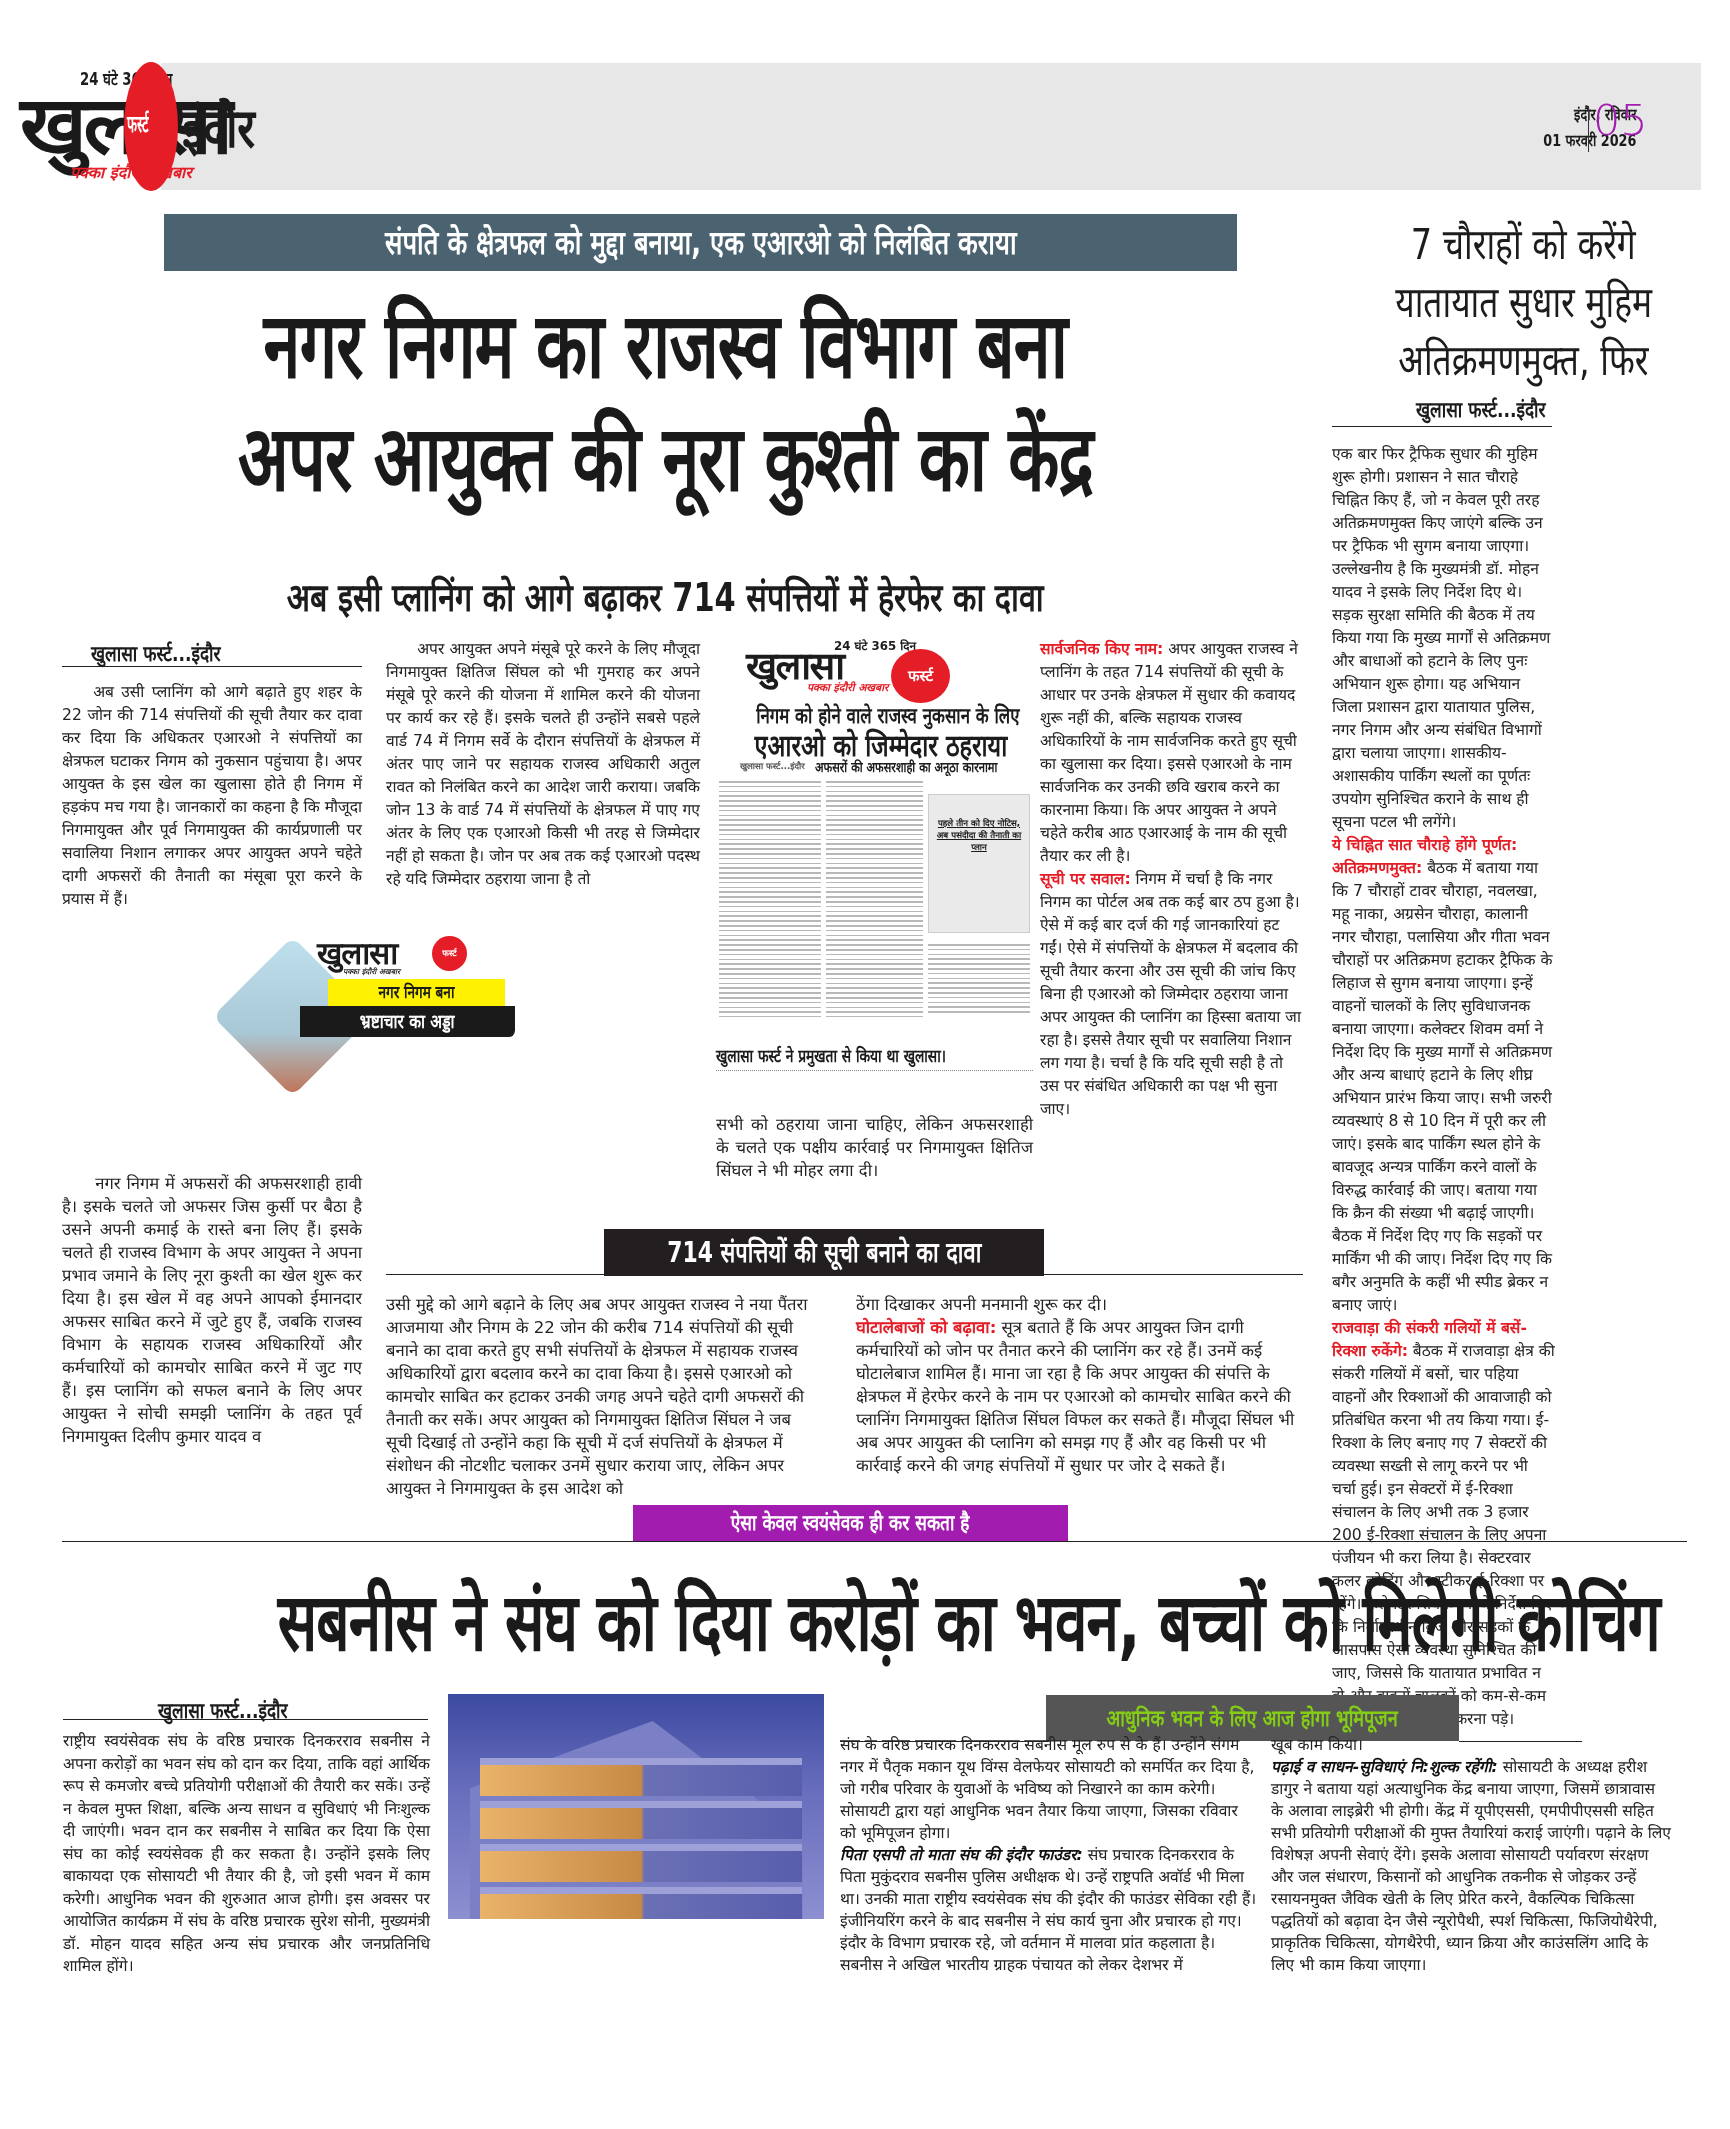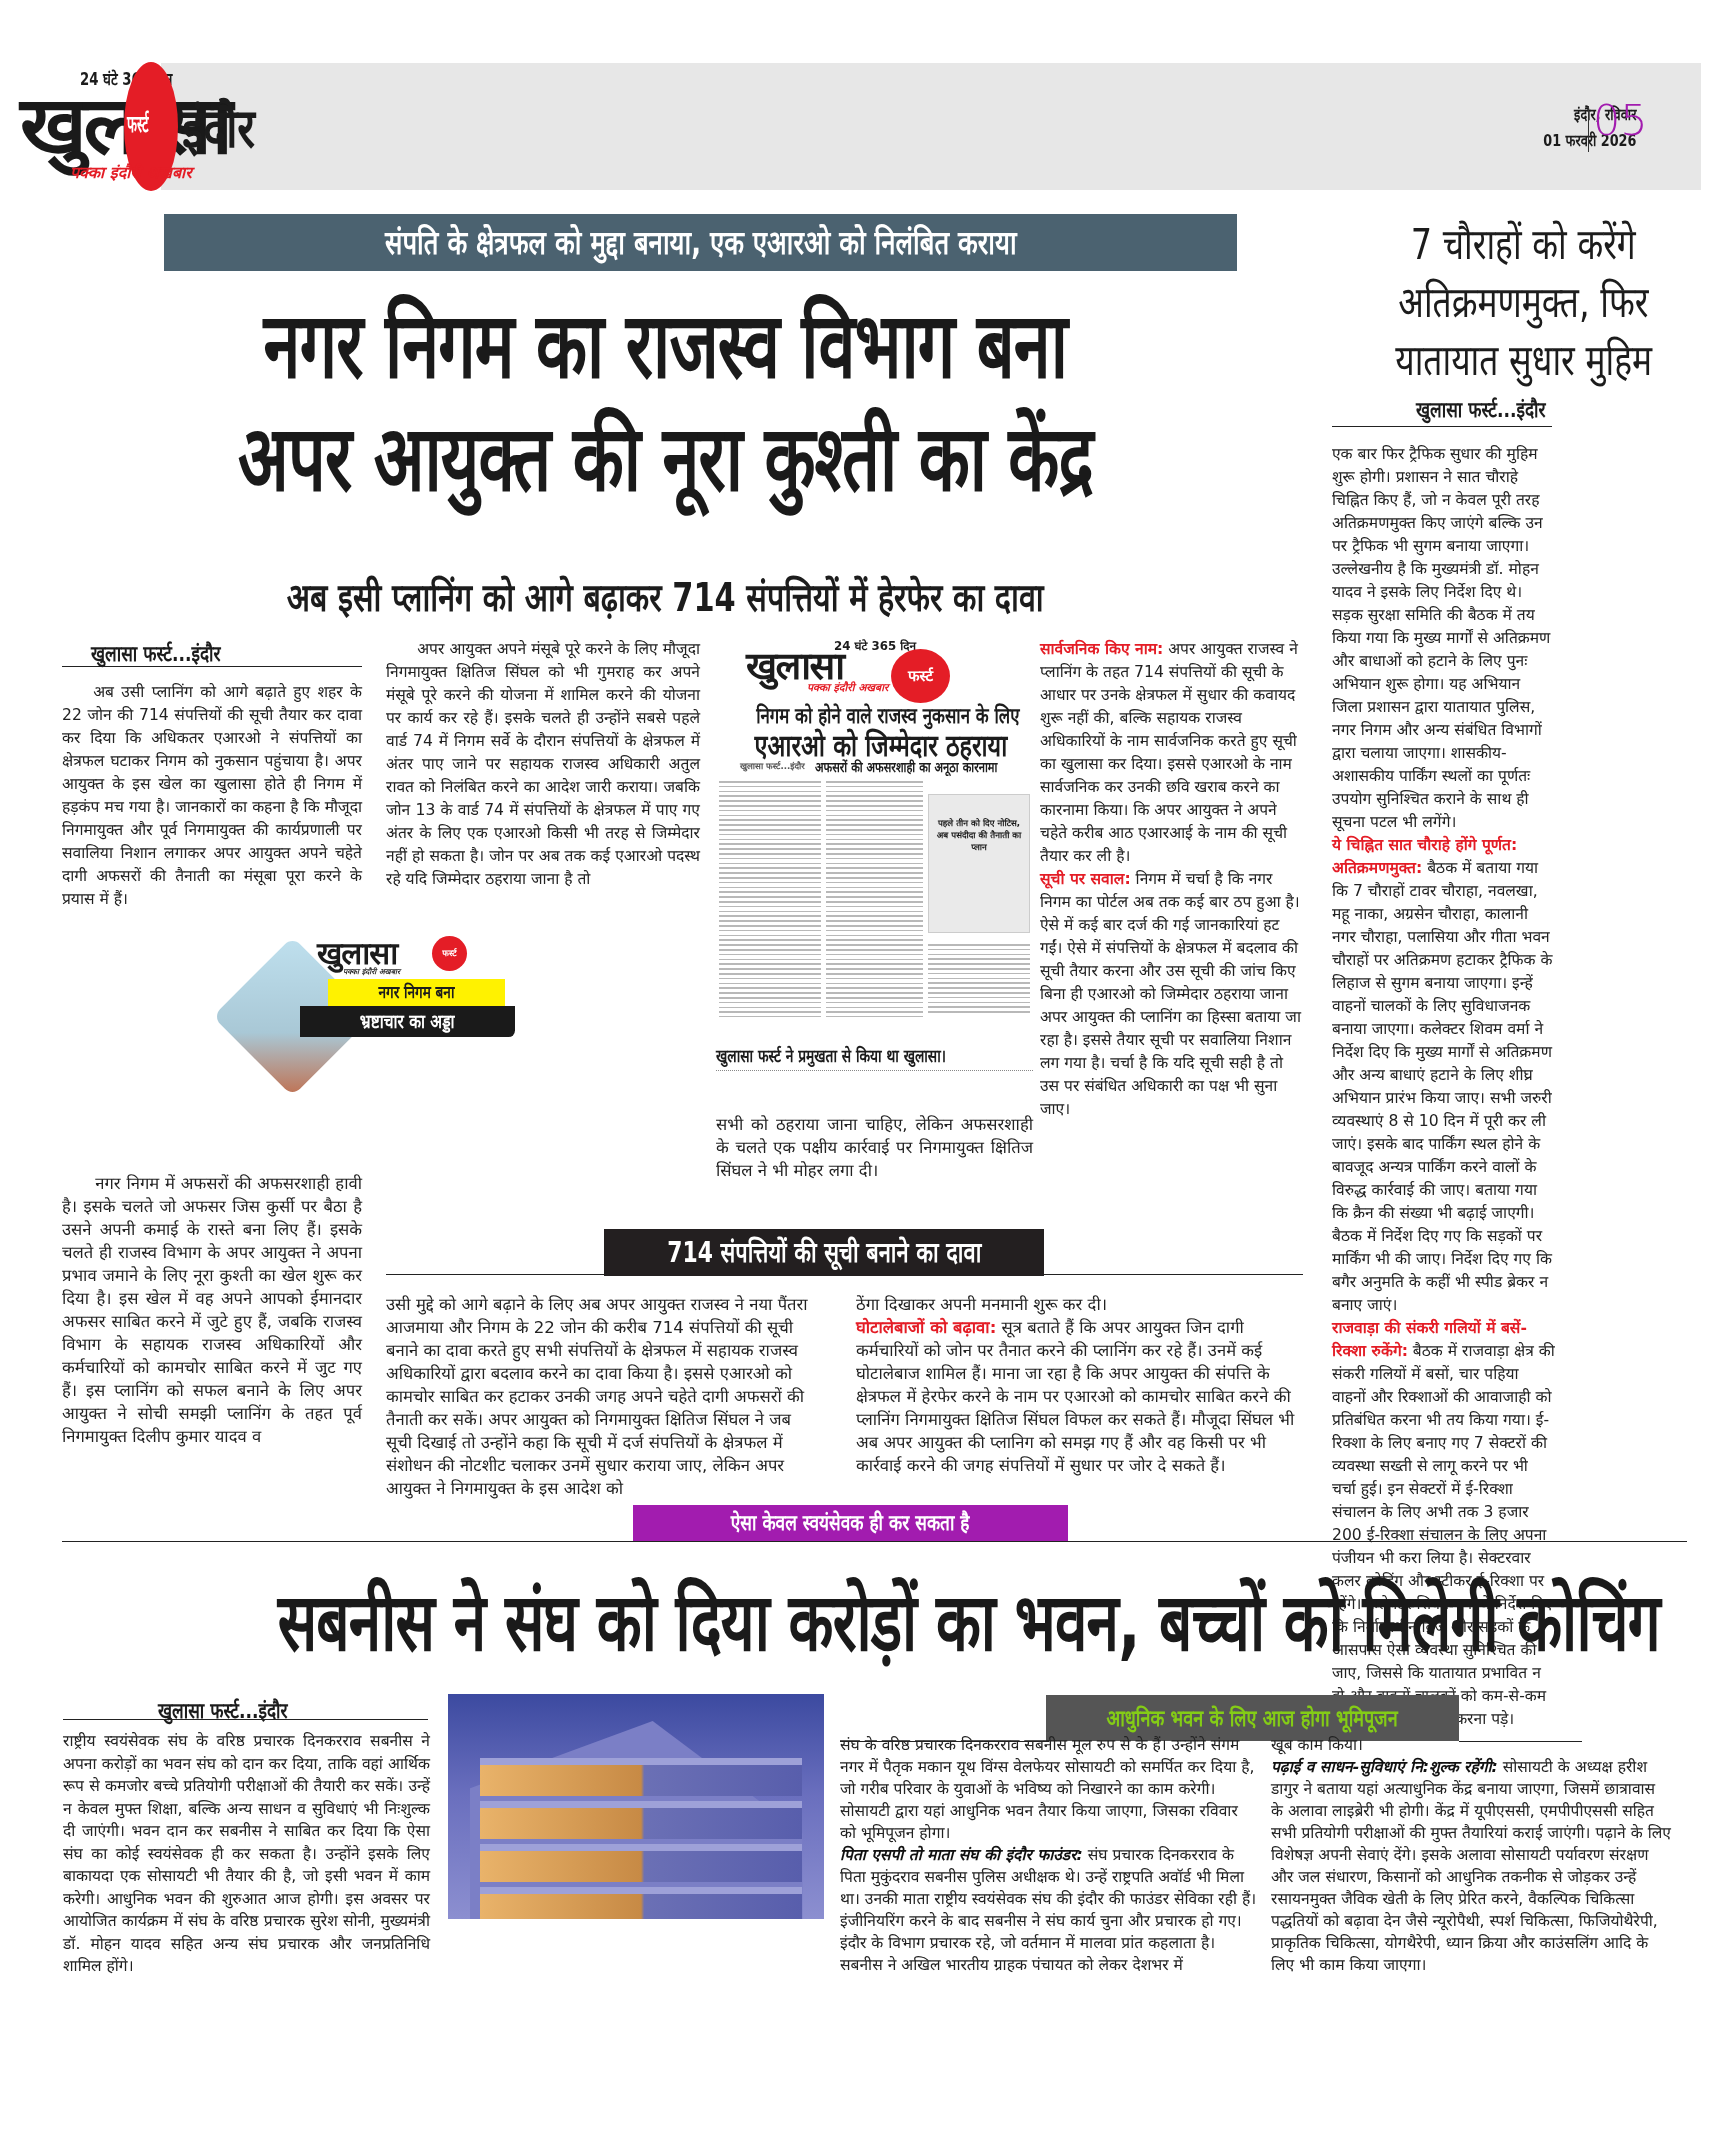--- a/index.html
+++ b/index.html
@@ -127,21 +127,21 @@
 <div class="abs clip-logo">खुलासा</div>
 <div class="abs" style="left:891px;top:649px;width:59px;height:54px;border-radius:50%;background:#e41d26;color:#fff;font-weight:bold;font-size:15px;text-align:center;line-height:54px;">फर्स्ट</div>
 <div class="abs clip-logo-sub" style="left:807px;top:680px;">पक्का इंदौरी अखबार</div>
 <div class="abs clip-head1"><span>निगम को होने वाले राजस्व नुकसान के लिए</span></div>
 <div class="abs clip-head2"><span>एआरओ को जिम्मेदार ठहराया</span></div>
 <div class="abs clip-by">खुलासा फर्स्ट...इंदौर</div>
 <div class="abs clip-sub"><span>अफसरों की अफसरशाही का अनूठा कारनामा</span></div>
 <div class="abs fake-lines" style="left:719px;top:781px;width:102px;height:236px;"></div>
 <div class="abs fake-lines" style="left:826px;top:781px;width:97px;height:236px;"></div>
 <div class="abs" style="left:928px;top:794px;width:102px;height:139px;background:#eaeaea;border:0.5px solid #ccc;">
-  <div style="font-size:8.6px;font-weight:bold;padding:21.5px 2.1px 0;text-align:center;">पहले तीन को दिए नोटिस, अब पसंदीदा की तैनाती का प्लान</div>
+  <div style="font-size:8.6px;font-weight:bold;padding:21.5px 2.1px 0;text-align:center;text-decoration:underline;">पहले तीन को दिए नोटिस, अब पसंदीदा की तैनाती का प्लान</div>
 </div>
 <div class="abs fake-lines" style="left:928px;top:944px;width:102px;height:72px;"></div>
 <div class="abs clip-caption"><span>खुलासा फर्स्ट ने प्रमुखता से किया था खुलासा।</span></div>
 <div class="abs dotted" style="left:716px;top:1070px;width:317px;"></div>
 
 <div class="abs col cond" style="left:386px;top:1110px;width:314px;font-size:16.6px;"></div>
 <div class="abs col cond" style="left:716px;top:1113px;width:317px;font-size:16.6px;">
   <p>सभी को ठहराया जाना चाहिए, लेकिन अफसरशाही के चलते एक पक्षीय कार्रवाई पर निगमायुक्त क्षितिज सिंघल ने भी मोहर लगा दी।</p>
 </div>
 
@@ -155,22 +155,22 @@
 <div class="abs col cond" style="left:386px;top:1293px;width:429px;font-size:16.6px;text-align:left;">
   <p>उसी मुद्दे को आगे बढ़ाने के लिए अब अपर आयुक्त राजस्व ने नया पैंतरा आजमाया और निगम के 22 जोन की करीब 714 संपत्तियों की सूची बनाने का दावा करते हुए सभी संपत्तियों के क्षेत्रफल में सहायक राजस्व अधिकारियों द्वारा बदलाव करने का दावा किया है। इससे एआरओ को कामचोर साबित कर हटाकर उनकी जगह अपने चहेते दागी अफसरों की तैनाती कर सकें। अपर आयुक्त को निगमायुक्त क्षितिज सिंघल ने जब सूची दिखाई तो उन्होंने कहा कि सूची में दर्ज संपत्तियों के क्षेत्रफल में संशोधन की नोटशीट चलाकर उनमें सुधार कराया जाए, लेकिन अपर आयुक्त ने निगमायुक्त के इस आदेश को</p>
 </div>
 <div class="abs col cond" style="left:856px;top:1293px;width:445px;font-size:16.6px;text-align:left;">
   <p>ठेंगा दिखाकर अपनी मनमानी शुरू कर दी।</p>
   <p><span class="hl-red">घोटालेबाजों को बढ़ावा:</span><span> सूत्र बताते हैं कि अपर आयुक्त जिन दागी कर्मचारियों को जोन पर तैनात करने की प्लानिंग कर रहे हैं। उनमें कई घोटालेबाज शामिल हैं।  माना जा रहा है कि अपर आयुक्त की संपत्ति के क्षेत्रफल में हेरफेर करने के नाम पर एआरओ को कामचोर साबित करने की प्लानिंग निगमायुक्त क्षितिज सिंघल विफल कर सकते हैं। मौजूदा सिंघल भी अब अपर आयुक्त की प्लानिग को समझ गए हैं और वह किसी पर भी कार्रवाई करने की जगह संपत्तियों में सुधार पर जोर दे सकते हैं।</span></p>
 </div>
 
 <div class="abs side-head">
   <div><span>7 चौराहों को करेंगे</span></div>
+  <div><span>यातायात सुधार मुहिम</span></div>
   <div><span>अतिक्रमणमुक्त, फिर</span></div>
-  <div><span>यातायात सुधार मुहिम</span></div>
 </div>
 <div class="abs byline" style="left:1416px;top:394px;"><span>खुलासा फर्स्ट...इंदौर</span></div>
 <div class="abs rule" style="left:1332px;top:426px;width:220px;"></div>
 <div class="abs col" style="left:1332px;top:443px;width:220px;font-size:15.6px;text-align:left;width:223px;">
   <p>एक बार फिर ट्रैफिक सुधार की मुहिम शुरू होगी। प्रशासन ने सात चौराहे चिह्नित किए हैं, जो न केवल पूरी तरह अतिक्रमणमुक्त किए जाएंगे बल्कि उन पर ट्रैफिक भी सुगम बनाया जाएगा। उल्लेखनीय है कि मुख्यमंत्री डॉ. मोहन यादव ने इसके लिए निर्देश दिए थे। सड़क सुरक्षा समिति की बैठक में तय किया गया कि मुख्य मार्गों से अतिक्रमण और बाधाओं को हटाने के लिए पुनः अभियान शुरू होगा। यह अभियान जिला प्रशासन द्वारा यातायात पुलिस, नगर निगम और अन्य संबंधित विभागों द्वारा चलाया जाएगा। शासकीय-अशासकीय पार्किंग स्थलों का पूर्णतः उपयोग सुनिश्चित कराने के साथ ही सूचना पटल भी लगेंगे।</p>
   <p><span class="hl-red">ये चिह्नित सात चौराहे होंगे पूर्णत: अतिक्रमणमुक्त:</span><span> बैठक में बताया गया कि 7 चौराहों टावर चौराहा, नवलखा, महू नाका, अग्रसेन चौराहा, कालानी नगर चौराहा, पलासिया और गीता भवन चौराहों पर अतिक्रमण हटाकर ट्रैफिक के लिहाज से सुगम बनाया जाएगा। इन्हें वाहनों चालकों के लिए सुविधाजनक बनाया जाएगा। कलेक्टर शिवम वर्मा ने निर्देश दिए कि मुख्य मार्गों से अतिक्रमण और अन्य बाधाएं हटाने के लिए शीघ्र अभियान प्रारंभ किया जाए। सभी जरुरी व्यवस्थाएं 8 से 10 दिन में पूरी कर ली जाएं। इसके बाद पार्किंग स्थल होने के बावजूद अन्यत्र पार्किंग करने वालों के विरुद्ध कार्रवाई की जाए। बताया गया कि क्रैन की संख्या भी बढ़ाई जाएगी। बैठक में निर्देश दिए गए कि सड़कों पर मार्किंग भी की जाए। निर्देश दिए गए कि बगैर अनुमति के कहीं भी स्पीड ब्रेकर न बनाए जाएं।</span></p>
   <p><span class="hl-red">राजवाड़ा की संकरी गलियों में बसें-रिक्शा रुकेंगे:</span><span> बैठक में राजवाड़ा क्षेत्र की संकरी गलियों में बसों, चार पहिया वाहनों और रिक्शाओं की आवाजाही को प्रतिबंधित करना भी तय किया गया। ई-रिक्शा के लिए बनाए गए 7 सेक्टरों की व्यवस्था सख्ती से लागू करने पर भी चर्चा हुई। इन सेक्टरों में ई-रिक्शा संचालन के लिए अभी तक 3 हजार 200 ई-रिक्शा संचालन के लिए अपना पंजीयन भी करा लिया है। सेक्टरवार कलर कोडिंग और स्टीकर ई-रिक्शा पर रहेंगे। कलेक्टर शिवम वर्मा ने निर्देश दिए कि निर्माणाधीन ब्रिज और सड़कों के आसपास ऐसी व्यवस्था सुनिश्चित की जाए, जिससे कि यातायात प्रभावित न हो और वाहनों चालकों को कम-से-कम परेशानियों का सामना करना पड़े।</span></p>
 </div>
 
 <div class="abs rule" style="left:62px;top:1541px;width:1625px;height:1.1px;"></div>

